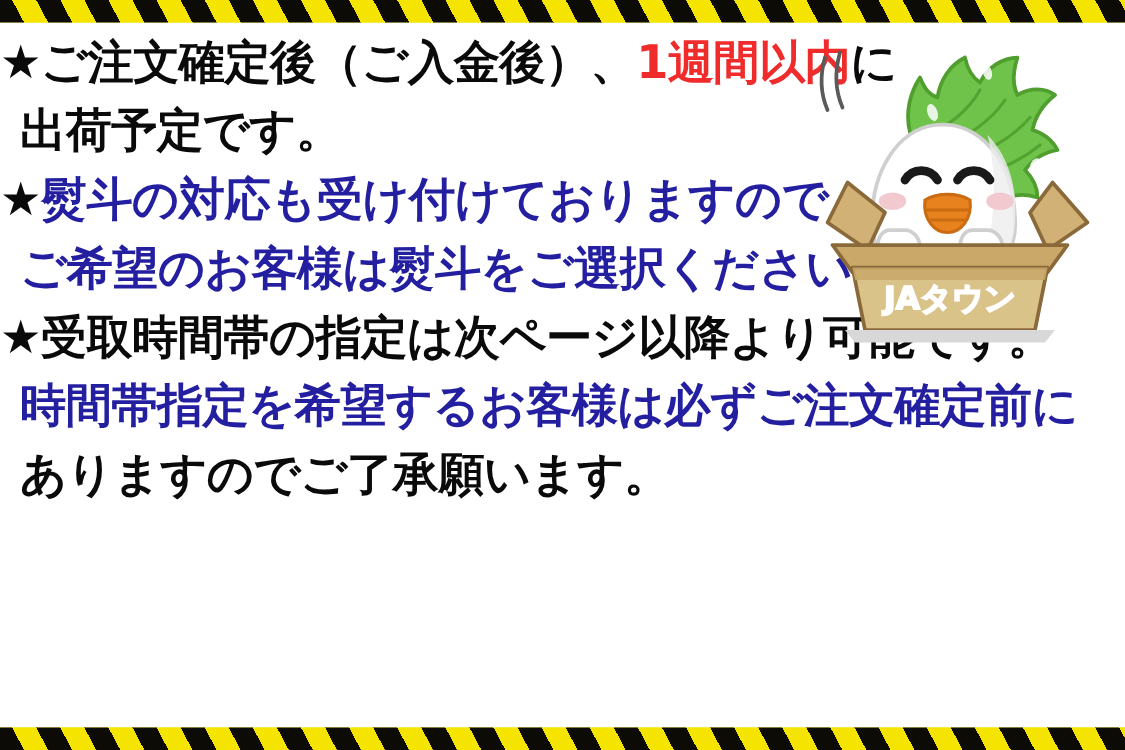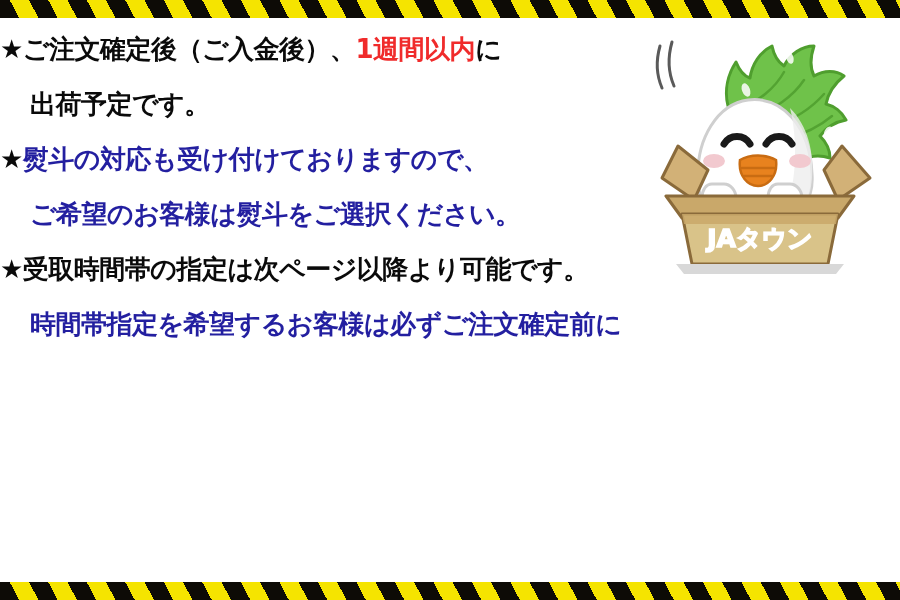--- a/index.html
+++ b/index.html
@@ -39,25 +39,25 @@
     position: absolute;
     left: 0;
     top: 22px;
     width: 900px;
   }
   .line {
     height: 55px;
     line-height: 55px;
     white-space: nowrap;
     font-weight: 700;
-    font-size: 26px;
+    font-size: 37px;
     letter-spacing: -0.5px;
     font-family: "DejaVu Sans", "Liberation Sans", sans-serif;
   }
-  .line.indent { padding-left: 30px; }
+  .line.indent { padding-left: 16px; }
   .blk { color: #0a0a0a; }
   .red { color: #f02b2b; }
   .navy { color: #231fa0; }
 
   
   .mascot {
     position: absolute;
     left: 632px;
     top: 28px;
     width: 255px;
@@ -72,20 +72,21 @@
 
   <div class="hazard hazard-top"></div>
 
   <div class="text-block">
       <div class="line"><span class="blk">★</span><span class="blk">ご注文確定後（ご入金後）、</span><span class="red">1週間以内</span><span class="blk">に</span></div>
       <div class="line indent"><span class="blk">出荷予定です。</span></div>
       <div class="line"><span class="blk">★</span><span class="navy">熨斗の対応も受け付けておりますので、</span></div>
       <div class="line indent"><span class="navy">ご希望のお客様は熨斗をご選択ください。</span></div>
       <div class="line"><span class="blk">★</span><span class="blk">受取時間帯の指定は次ページ以降より可能です。</span></div>
       <div class="line indent"><span class="navy">時間帯指定を希望するお客様は必ずご注文確定前に</span></div>
+      <div class="line indent"><span class="blk">ありますのでご了承願います。</span></div>
     </div>
 
   <div class="mascot">
     <svg width="255" height="250" viewBox="0 0 255 250" xmlns="http://www.w3.org/2000/svg">
 
       <g stroke="#5a5a5a" stroke-width="3" stroke-linecap="round" fill="none">
         <path d="M28 18 C 24 32, 24 46, 30 60"></path>
         <path d="M40 14 C 36 28, 36 44, 42 58"></path>
       </g>
 

